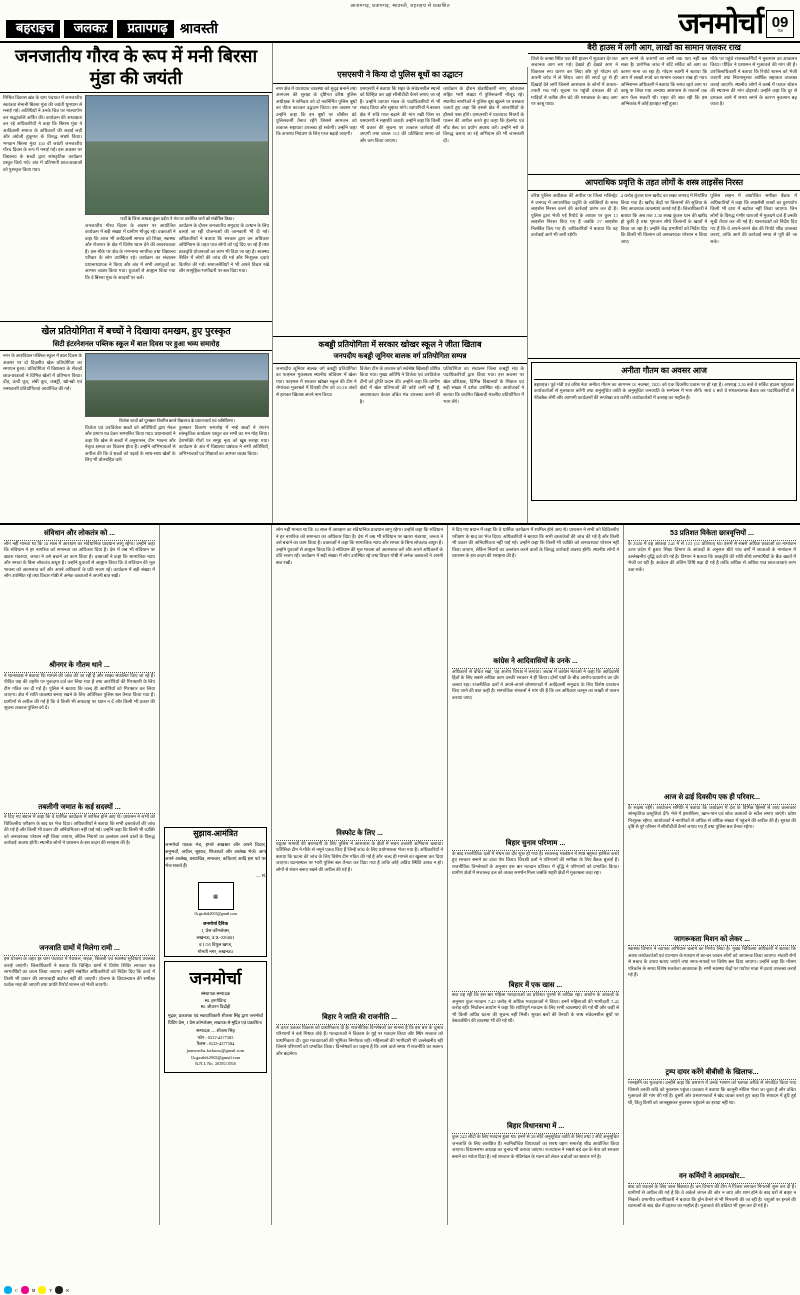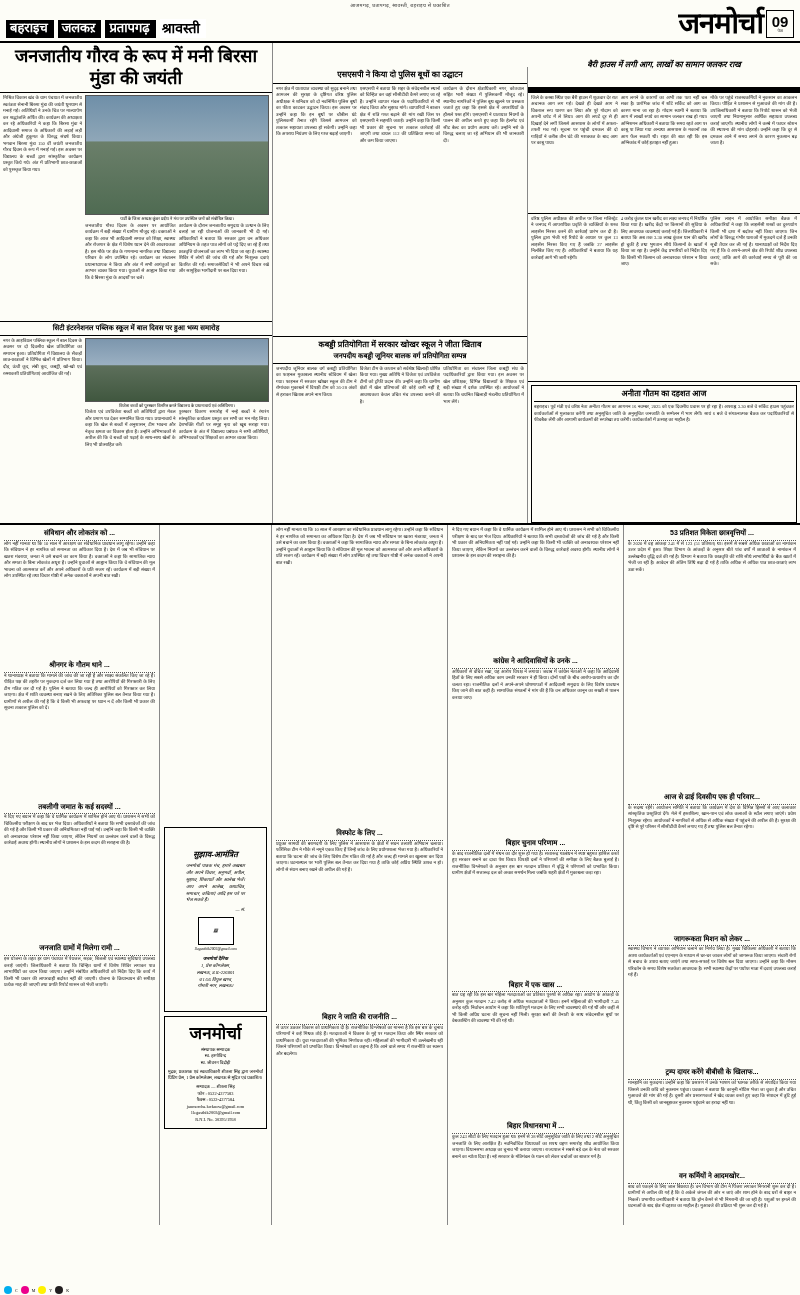--- a/index.html
+++ b/index.html
@@ -8,21 +8,21 @@
     width:800px;height:1295px;position:relative;background:#fdfdf7;
     overflow:hidden;box-sizing:border-box;
   }
   
   .masthead{position:relative;border-bottom:2px solid #000;padding:2px 6px 3px 6px;}
   .topline{font-size:5px;text-align:center;color:#333;letter-spacing:.3px;margin-bottom:1px;}
   .mh-row{display:flex;align-items:flex-end;justify-content:space-between;}
   .places{display:flex;gap:4px;align-items:flex-end;}
   .place{
     background:#000;color:#fff;font-weight:bold;font-size:13px;
-    padding:1px 6px 2px 4px;line-height:1.15;font-family:"Liberation Sans",sans-serif;
+    padding:1px 6px 2px 10px;line-height:1.15;font-family:"Liberation Sans",sans-serif;
   }
   .place.plain{background:#fff;color:#000;border:none;font-size:14px;padding-left:2px;}
   .mh-center{text-align:center;font-size:8px;color:#222;padding-bottom:3px;flex:1;}
   .mh-center span{margin:0 3px;}
   .logo-wrap{display:flex;align-items:center;gap:3px;}
   .logo{
     font-family:"Liberation Sans",sans-serif;font-weight:bold;font-size:29px;
     letter-spacing:-1px;line-height:1;
   }
   .pagebox{
@@ -53,21 +53,21 @@
   }
   .sub-hl{
     font-family:"Liberation Sans",sans-serif;font-weight:bold;font-size:7px;
     text-align:center;line-height:1.25;padding:2px 2px;
   }
   .hl-lg{font-size:18px;}
   .hl-md{font-size:9.5px;}
   .hl-sm{font-size:8px;}
   .dotted{border-bottom:1px dotted #555;}
   
-  .invite{border:1px solid #000;padding:21px;font-size:4.6px;line-height:1.5;text-align:center;font-style:italic;}
+  .invite{border:1px solid #000;padding:0;font-size:4.6px;line-height:1.5;text-align:center;}
   .invite .ih{
     font-family:"Liberation Sans",sans-serif;font-weight:bold;font-size:8px;
     margin-bottom:2px;color:#000;
   }
   .imprint{
     border:1px solid #000;margin-top:4px;padding:4px 3px;text-align:center;font-size:4.4px;
     line-height:1.5;
   }
   .imprint .lg{font-family:"Liberation Sans",sans-serif;font-weight:bold;font-size:17px;}
   
@@ -114,20 +114,21 @@
             <div class="caption">पार्टी के जिला अध्यक्ष कुंवर प्रदीप ने मंच पर उपस्थित जनों को संबोधित किया।</div>
             <div style="display:flex;gap:3px;">
               <div class="body-text" style="width:50%;height:84px;">जनजातीय गौरव दिवस के अवसर पर आयोजित कार्यक्रम में बड़ी संख्या में ग्रामीण मौजूद रहे। वक्ताओं ने कहा कि आज भी आदिवासी समाज को शिक्षा, स्वास्थ्य और रोजगार के क्षेत्र में विशेष ध्यान देने की आवश्यकता है। इस मौके पर क्षेत्र के गणमान्य नागरिक तथा विद्यालय परिवार के लोग उपस्थित रहे। कार्यक्रम का संचालन प्रधानाध्यापक ने किया और अंत में सभी आगंतुकों का आभार व्यक्त किया गया। युवाओं से आह्वान किया गया कि वे बिरसा मुंडा के आदर्शों पर चलें।</div>
               <div class="body-text" style="width:50%;height:84px;">कार्यक्रम के दौरान जनजातीय समुदाय के उत्थान के लिए चलाई जा रही योजनाओं की जानकारी भी दी गई। अधिकारियों ने बताया कि सरकार द्वारा वन अधिकार अधिनियम के तहत पात्र लोगों को पट्टे दिए जा रहे हैं तथा छात्रवृत्ति योजनाओं का लाभ भी दिया जा रहा है। स्वास्थ्य शिविर में लोगों की जांच की गई और निःशुल्क दवाएं वितरित की गईं। समाजसेवियों ने भी अपने विचार रखे और सामूहिक भागीदारी पर बल दिया गया।</div>
             </div>
           </div>
         </div>
       </div>
 
       <div>
+        <div class="hl hl-md" style="padding:3px 2px 1px;">खेल प्रतियोगिता में बच्चों ने दिखाया दमखम, हुए पुरस्कृत</div>
         <div class="sub-hl" style="border-bottom:1px solid #000;">सिटी इंटरनेशनल पब्लिक स्कूल में बाल दिवस पर हुआ भव्य समारोह</div>
         <div style="display:flex;padding:2px 3px 0 3px;">
           <div style="width:80px;">
             <div class="body-text" style="height:160px;">नगर के आइडियल पब्लिक स्कूल में बाल दिवस के अवसर पर दो दिवसीय खेल प्रतियोगिता का समापन हुआ। प्रतियोगिता में विद्यालय के सैकड़ों छात्र-छात्राओं ने विभिन्न खेलों में प्रतिभाग किया। दौड़, ऊंची कूद, लंबी कूद, कबड्डी, खो-खो एवं रस्साकशी प्रतियोगिताएं आयोजित की गईं।</div>
           </div>
           <div style="width:186px;padding-left:3px;">
             <div class="photo ph2" style="height:62px;"></div>
             <div class="caption">विजेता बच्चों को पुरस्कार वितरित करते विद्यालय के प्रधानाचार्य एवं अतिथिगण।</div>
             <div style="display:flex;gap:3px;">
               <div class="body-text" style="width:50%;height:78px;">विजेता एवं उपविजेता बच्चों को अतिथियों द्वारा मेडल और प्रमाण पत्र देकर सम्मानित किया गया। प्रधानाचार्य ने कहा कि खेल से बच्चों में अनुशासन, टीम भावना और नेतृत्व क्षमता का विकास होता है। उन्होंने अभिभावकों से अपील की कि वे बच्चों को पढ़ाई के साथ-साथ खेलों के लिए भी प्रोत्साहित करें।</div>
@@ -153,36 +154,37 @@
         <div style="display:flex;gap:3px;padding:2px 3px 0;">
           <div class="body-text" style="width:33.3%;height:152px;">जनपदीय जूनियर बालक वर्ग कबड्डी प्रतियोगिता का फाइनल मुकाबला स्थानीय स्टेडियम में खेला गया। फाइनल में सरकार खोखर स्कूल की टीम ने रोमांचक मुकाबले में विपक्षी टीम को 36-28 अंकों से हराकर खिताब अपने नाम किया।</div>
           <div class="body-text" style="width:33.3%;height:152px;">विजेता टीम के कप्तान को सर्वश्रेष्ठ खिलाड़ी घोषित किया गया। मुख्य अतिथि ने विजेता एवं उपविजेता टीमों को ट्रॉफी प्रदान की। उन्होंने कहा कि ग्रामीण क्षेत्रों में खेल प्रतिभाओं की कोई कमी नहीं है, आवश्यकता केवल उचित मंच उपलब्ध कराने की है।</div>
           <div class="body-text" style="width:33.3%;height:152px;">प्रतियोगिता का संचालन जिला कबड्डी संघ के पदाधिकारियों द्वारा किया गया। इस अवसर पर खेल प्रशिक्षक, विभिन्न विद्यालयों के शिक्षक एवं बड़ी संख्या में दर्शक उपस्थित रहे। आयोजकों ने बताया कि चयनित खिलाड़ी मंडलीय प्रतियोगिता में भाग लेंगे।</div>
         </div>
       </div>
     </div>
 
     <div style="width:273px;display:flex;flex-direction:column;">
       <div style="border-bottom:1px solid #000;">
-        <div class="hl hl-sm" style="padding:17px 2px;border-bottom:6px solid #000000;font-style:italic;">बैरी हाउस में लगी आग, लाखों का सामान जलकर राख</div>
+        <div class="hl hl-sm" style="padding:0 2px;border-bottom:1px solid #000000;">बैरी हाउस में लगी आग, लाखों का सामान जलकर राख</div>
         <div style="display:flex;gap:3px;padding:2px 3px 0;">
           <div class="body-text" style="width:33.3%;height:118px;">जिले के कस्बा स्थित एक बैरी हाउस में शुक्रवार देर रात अचानक आग लग गई। देखते ही देखते आग ने विकराल रूप धारण कर लिया और पूरे गोदाम को अपनी चपेट में ले लिया। आग की लपटें दूर से ही दिखाई देने लगीं जिससे आसपास के लोगों में अफरा-तफरी मच गई। सूचना पर पहुंची दमकल की दो गाड़ियों ने करीब तीन घंटे की मशक्कत के बाद आग पर काबू पाया।</div>
           <div class="body-text" style="width:33.3%;height:118px;">आग लगने के कारणों का अभी तक पता नहीं चल सका है। प्रारंभिक जांच में शॉर्ट सर्किट को आग का कारण माना जा रहा है। गोदाम स्वामी ने बताया कि आग में लाखों रुपये का सामान जलकर राख हो गया। अग्निशमन अधिकारी ने बताया कि समय रहते आग पर काबू पा लिया गया अन्यथा आसपास के मकानों तक आग फैल सकती थी। राहत की बात रही कि इस अग्निकांड में कोई हताहत नहीं हुआ।</div>
           <div class="body-text" style="width:33.3%;height:118px;">मौके पर पहुंचे राजस्वकर्मियों ने नुकसान का आकलन किया। पीड़ित ने प्रशासन से मुआवजे की मांग की है। उपजिलाधिकारी ने बताया कि रिपोर्ट शासन को भेजी जाएगी तथा नियमानुसार आर्थिक सहायता उपलब्ध कराई जाएगी। स्थानीय लोगों ने कस्बे में फायर स्टेशन की स्थापना की मांग दोहराई। उन्होंने कहा कि दूर से दमकल आने में समय लगने के कारण नुकसान बढ़ जाता है।</div>
         </div>
       </div>
       <div style="border-bottom:1px solid #000;">
+        <div class="hl hl-sm" style="padding:3px 2px;border-bottom:1px solid #000;">आपराधिक प्रवृत्ति के तहत लोगों के शस्त्र लाइसेंस निरस्त</div>
         <div style="display:flex;gap:3px;padding:2px 3px 0;">
           <div class="body-text" style="width:33.3%;height:165px;">वरिष्ठ पुलिस अधीक्षक की अपील पर जिला मजिस्ट्रेट ने जनपद में आपराधिक प्रवृत्ति के व्यक्तियों के शस्त्र लाइसेंस निरस्त करने की कार्रवाई प्रारंभ कर दी है। पुलिस द्वारा भेजी गई रिपोर्ट के आधार पर कुल 13 लाइसेंस निरस्त किए गए हैं जबकि 27 लाइसेंस निलंबित किए गए हैं। अधिकारियों ने बताया कि यह कार्रवाई आगे भी जारी रहेगी।</div>
           <div class="body-text" style="width:33.3%;height:165px;">4 करोड़ कुंतल धान खरीद का लक्ष्य जनपद में निर्धारित किया गया है। खरीद केंद्रों पर किसानों की सुविधा के लिए आवश्यक व्यवस्थाएं कराई गई हैं। जिलाधिकारी ने बताया कि अब तक 3.30 लाख कुंतल धान की खरीद हो चुकी है तथा भुगतान सीधे किसानों के खातों में किया जा रहा है। उन्होंने केंद्र प्रभारियों को निर्देश दिए कि किसी भी किसान को अनावश्यक परेशान न किया जाए।</div>
           <div class="body-text" style="width:33.3%;height:165px;">पुलिस लाइन में आयोजित समीक्षा बैठक में अधिकारियों ने कहा कि लाइसेंसी शस्त्रों का दुरुपयोग किसी भी दशा में बर्दाश्त नहीं किया जाएगा। जिन लोगों के विरुद्ध गंभीर धाराओं में मुकदमे दर्ज हैं उनकी सूची तैयार कर ली गई है। थानाध्यक्षों को निर्देश दिए गए हैं कि वे अपने-अपने क्षेत्र की रिपोर्ट शीघ्र उपलब्ध कराएं, ताकि आगे की कार्रवाई समय से पूरी की जा सके।</div>
         </div>
       </div>
       <div style="border:1px solid #000;margin:3px;padding:2px;">
-        <div class="hl hl-sm" style="padding:1px 2px 3px;border-bottom:1px solid #000;">अनीता गौतम का दहशत आज</div>
+        <div class="hl hl-sm" style="padding:1px 2px 3px;border-bottom:1px solid #000;">अनीता गौतम का अवसर आज</div>
         <div class="body-text" style="height:116px;padding-top:2px;">बहराइच। पूर्व मंत्री एवं वरिष्ठ नेता अनीता गौतम का आगमन 16 नवम्बर, 2025 को एक दिवसीय प्रवास पर हो रहा है। अपराह्न 3.30 बजे वे सर्किट हाउस पहुंचकर कार्यकर्ताओं से मुलाकात करेंगी तथा अनुसूचित जाति के अनुसूचित जनजाति के सम्मेलन में भाग लेंगी। सायं 6 बजे वे संगठनात्मक बैठक कर पदाधिकारियों से फीडबैक लेंगी और आगामी कार्यक्रमों की रूपरेखा तय करेंगी। कार्यकर्ताओं में उत्साह का माहौल है।</div>
       </div>
     </div>
   </div>
 
 
   <div style="display:flex;height:700px;">
 
     <div style="width:160px;border-right:1px solid #888;padding:2px 4px;box-sizing:border-box;">
       <div class="sub-hl dotted">संविधान और लोकतंत्र को ...</div>

